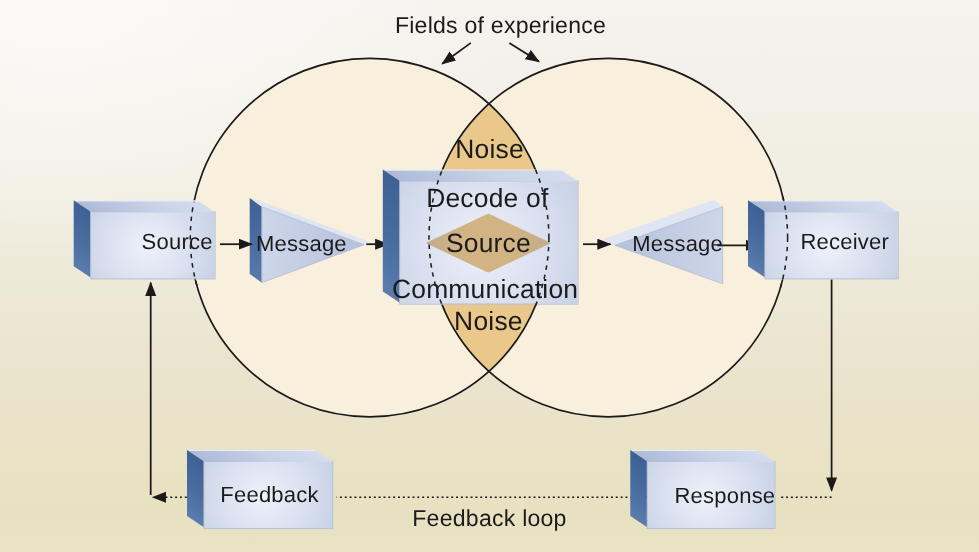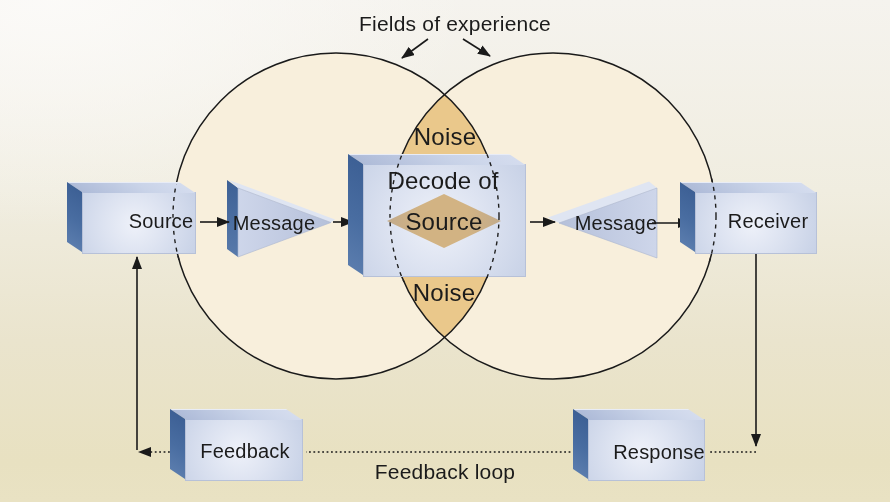--- a/index.html
+++ b/index.html
@@ -153,19 +153,20 @@
       <circle cx="553" cy="216" r="163" clip-path="url(#clipBoxReceiver)"></circle>
     </g>
   </svg>
 
   <div class="lbl big l-fields">Fields of experience</div>
   <div class="lbl l-source">Source</div>
   <div class="lbl l-encode">Message</div>
   <div class="lbl mid l-noise-t">Noise</div>
   <div class="lbl mid l-chan1">Decode of</div>
   <div class="lbl mid l-message">Source</div>
+  <div class="lbl mid l-chan2">Communication</div>
   <div class="lbl mid l-noise-b">Noise</div>
   <div class="lbl l-decode">Message</div>
   <div class="lbl l-receiver">Receiver</div>
   <div class="lbl l-feedback">Feedback</div>
   <div class="lbl l-response">Response</div>
   <div class="lbl big l-floop">Feedback loop</div>
 </div>
 
 </body></html>

